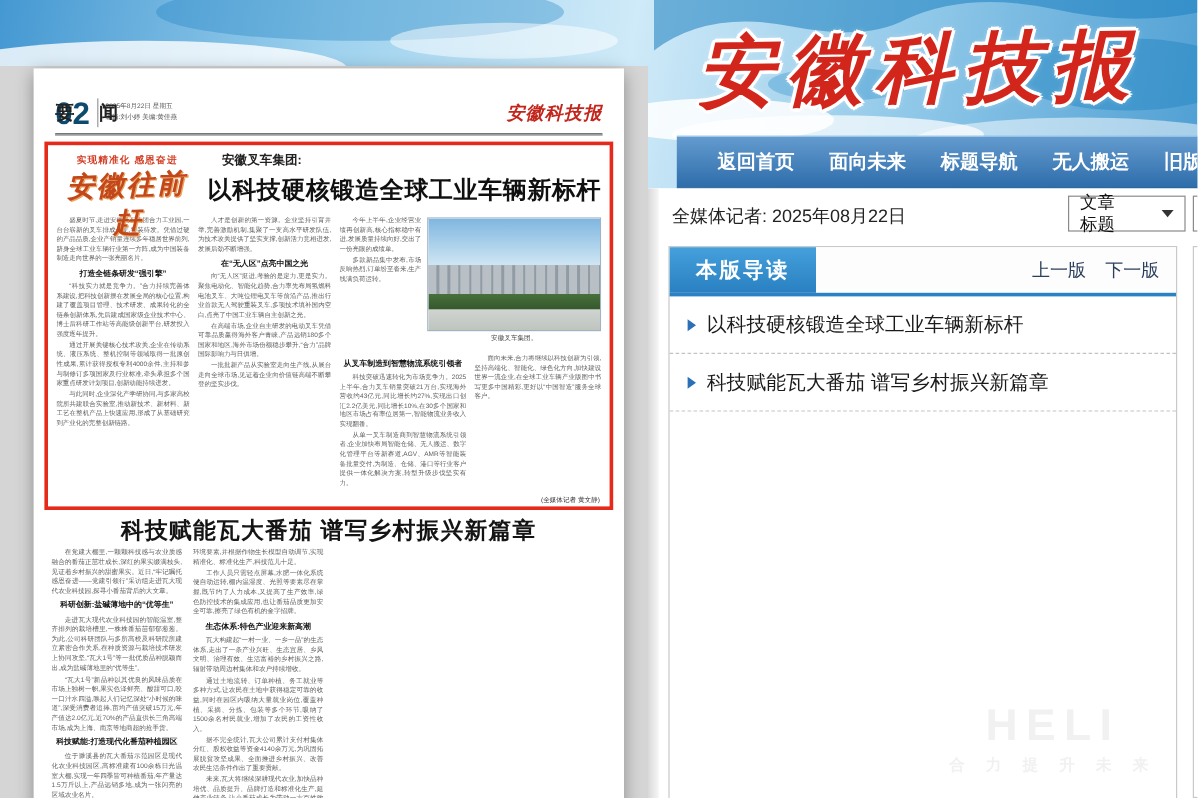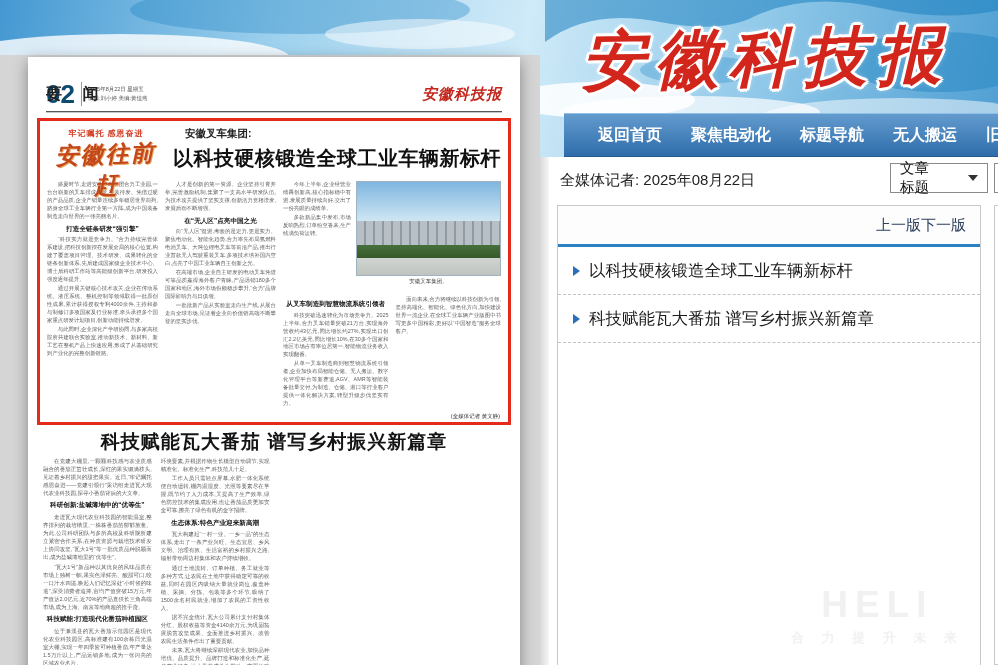--- a/index.html
+++ b/index.html
@@ -88,21 +88,21 @@
   .chevron { width:0; height:0; border-left:5px solid transparent; border-right:5px solid transparent;
     border-top:6px solid #333; }
   .dropdown2 { position:absolute; left:994px; top:163px; width:40px; height:30px; border:1px solid #8a8a8a; background:#fff; }
 
   .panel { position:absolute; left:557px; top:205px; width:424px; height:470px;
     border:1px solid #c9c9c9; background:#fff; }
   .panel-head { display:flex; height:38px; background:#fdfdfd; }
   .panel-tab { width:122px; background:linear-gradient(#45a0dc,#2a80c1); color:#fff;
     font-size:17.5px; font-weight:bold; display:flex; align-items:center; justify-content:center;
     letter-spacing:2px; cursor:pointer; }
-  .panel-links { margin-left:auto; display:flex; align-items:center; padding-right:14px;
+  .panel-links { margin-left:auto; display:flex; gap:16px; align-items:center; padding-right:14px;
     font-size:15px; color:#2b3f5c; }
   .panel-links span { cursor:pointer; }
   .panel-underline { height:3px; background:#2a82c4; }
   .art-item { display:flex; align-items:center; gap:9px; padding:13px 8px 12px 15px;
     border-bottom:1px dashed #c3c3c3; font-size:16.5px; color:#1b1b1b; cursor:pointer; }
   .tri { width:0; height:0; border-top:5px solid transparent; border-bottom:5px solid transparent;
     border-left:7px solid #2a6fb8; flex:0 0 auto; }
   .wm { position:absolute; right:16px; top:378px; text-align:center; color:#f1f1f1; user-select:none; }
   .wm1 { font-size:37px; font-weight:bold; letter-spacing:7px; font-family:"Liberation Sans",sans-serif; }
   .wm2 { font-size:13px; letter-spacing:7px; margin-top:3px; font-weight:bold; }
@@ -123,21 +123,21 @@
       <ellipse cx="420" cy="34" rx="95" ry="15" fill="#ffffff" opacity="0.5"></ellipse>
       <ellipse cx="600" cy="100" rx="95" ry="18" fill="#ffffff" opacity="0.85"></ellipse>
       <ellipse cx="690" cy="112" rx="130" ry="16" fill="#ffffff" opacity="0.7"></ellipse>
       <ellipse cx="900" cy="118" rx="140" ry="20" fill="#ffffff" opacity="0.5"></ellipse>
     </svg>
     <div class="site-logo">安徽科技报</div>
   </div>
 
   <div class="navbar">
     <span>返回首页</span>
-    <span>聚焦电动化</span>
+    <span>面向未来</span>
     <span>标题导航</span>
     <span>无人搬运</span>
     <span>旧版电子报</span>
   </div>
 
   <div class="left-area"></div>
   <div class="right-white"></div>
   <div class="right-gutter"></div>
 
   <div class="paper">
@@ -149,21 +149,21 @@
         <span>编辑:刘小婷 美编:黄佳燕</span>
       </span>
       <span class="section-title">要 闻</span>
       <span class="mast-logo">安徽科技报</span>
     </div>
     <div class="mast-rule"></div>
 
     <div class="redbox">
       <div class="a1-head">
         <div class="brand">
-          <div class="brand-small">牢记嘱托 感恩奋进</div>
+          <div class="brand-small">实现精准化 感恩奋进</div>
           <div class="brand-large">安徽往前赶</div>
         </div>
         <div class="a1-right">
           <div class="kicker">安徽叉车集团:</div>
           <div class="headline1">以科技硬核锻造全球工业车辆新标杆</div>
         </div>
       </div>
       <div class="a1-body">
         <div class="a1col tiny">
             <p>盛夏时节,走进安徽叉车集团合力工业园,一台台崭新的叉车排成长龙,整装待发。凭借过硬的产品品质,企业产销量连续多年稳居世界前列,跻身全球工业车辆行业第一方阵,成为中国装备制造走向世界的一张亮丽名片。</p>
@@ -230,20 +230,21 @@
     <span>2025年08月22日</span>
   </div>
   <div class="dropdown">
     <span>文章标题</span>
     <span class="chevron"></span>
   </div>
   <div class="dropdown2"></div>
 
   <div class="panel">
     <div class="panel-head">
+      <div class="panel-tab">本版导读</div>
       <div class="panel-links">
         <span>上一版</span>
         <span>下一版</span>
       </div>
     </div>
     <div class="panel-underline"></div>
     <div class="art-item">
       <span class="tri"></span>
       <span>以科技硬核锻造全球工业车辆新标杆</span>
     </div>

